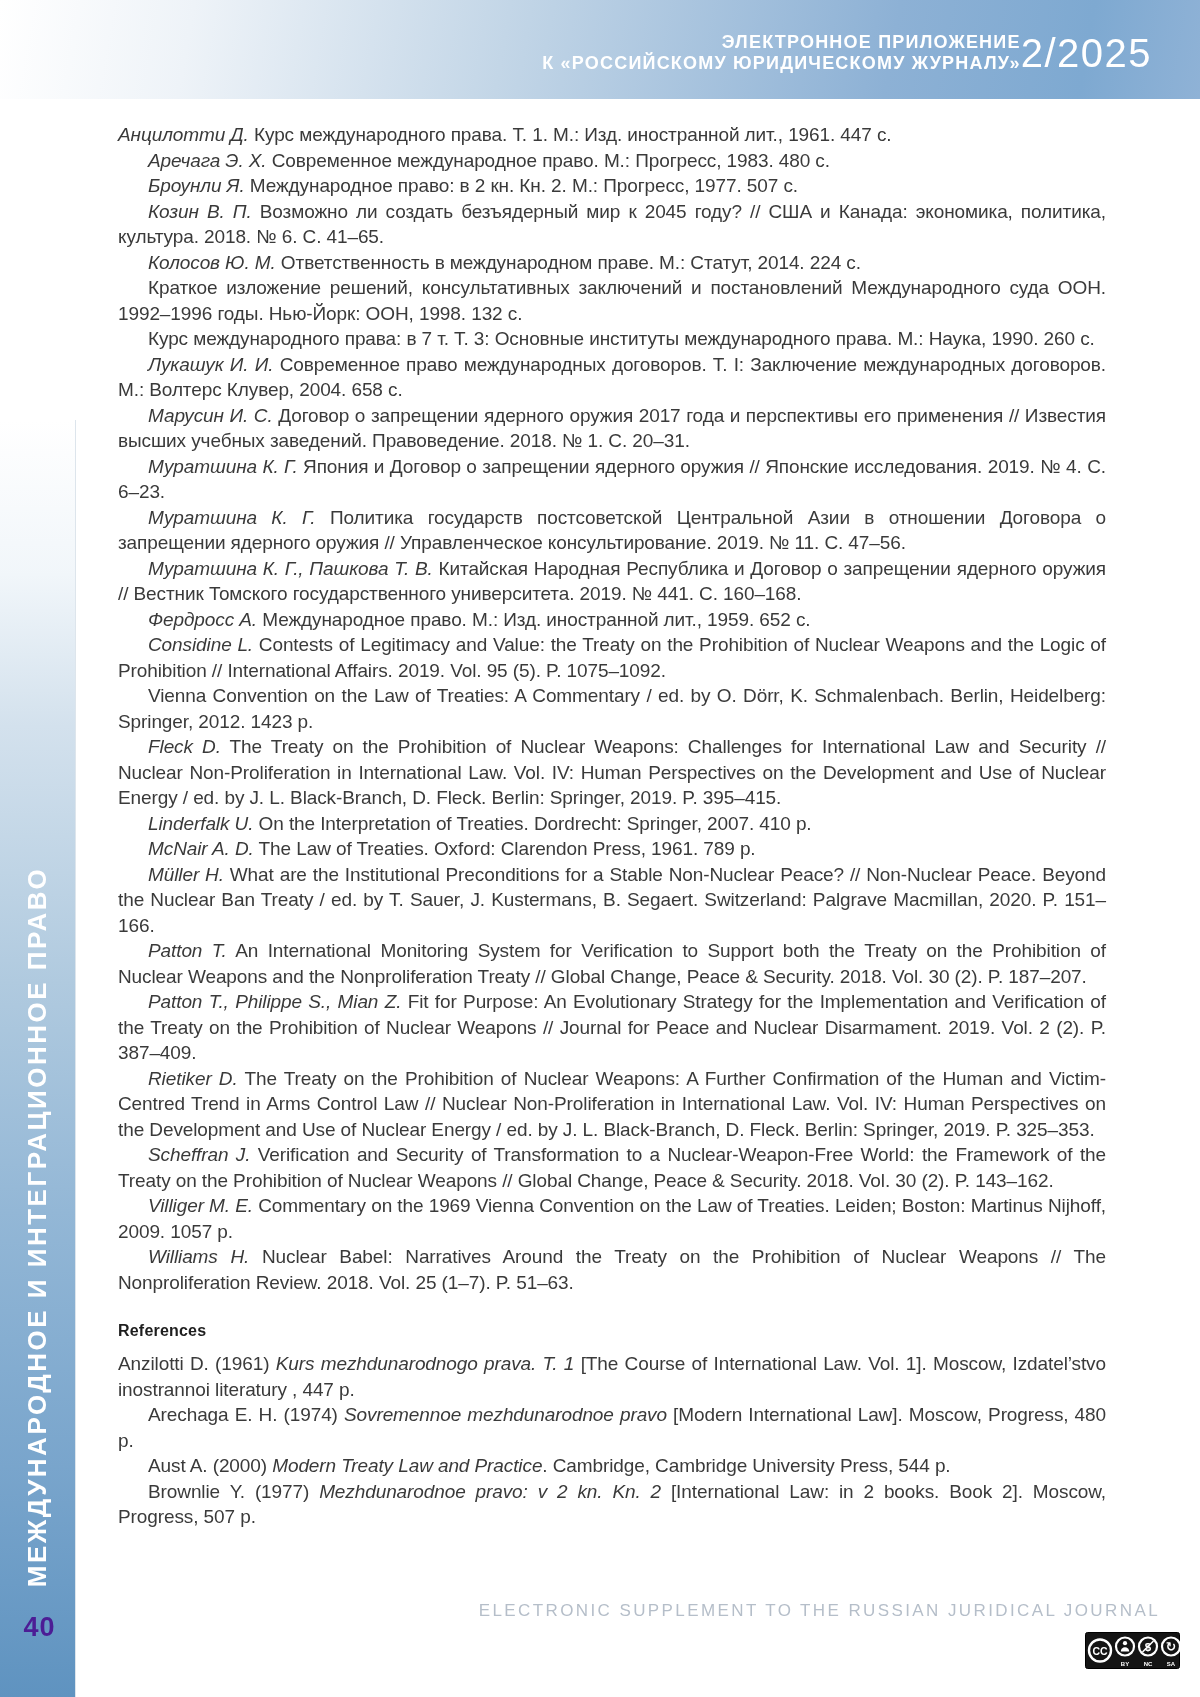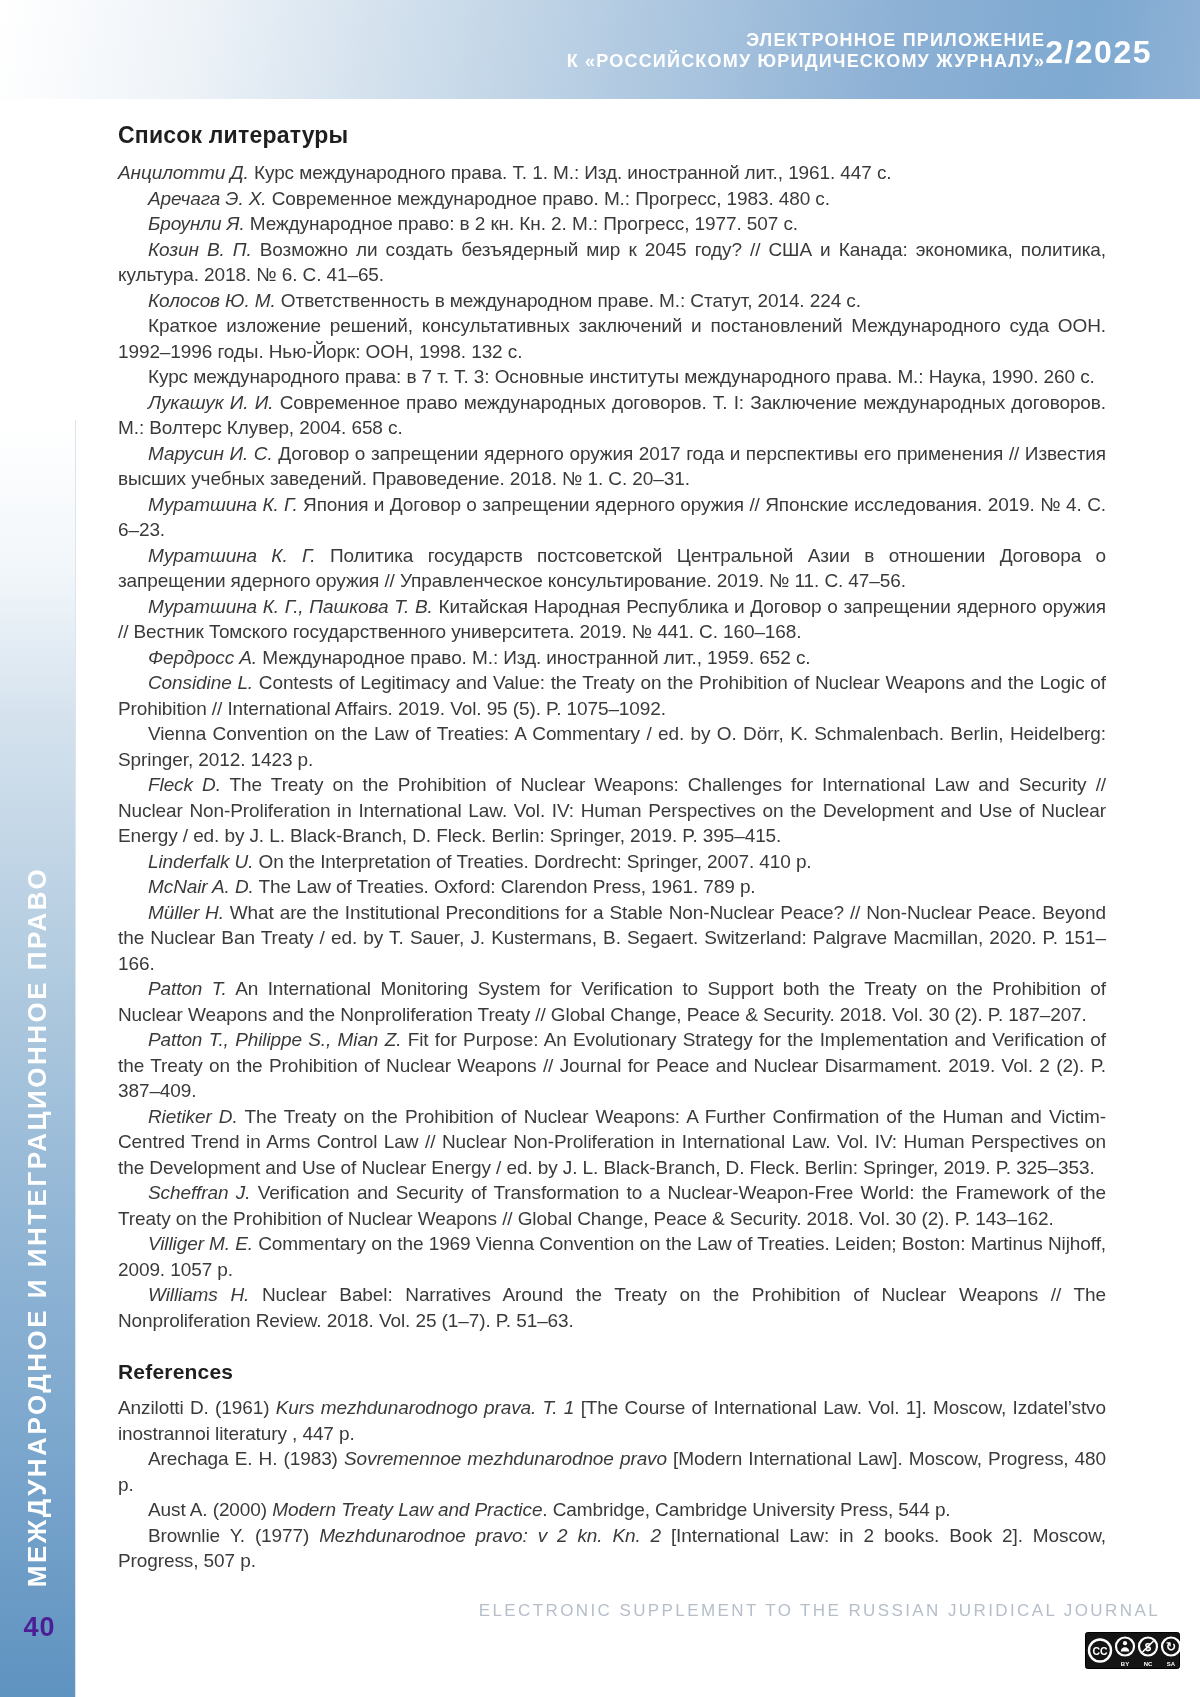--- a/index.html
+++ b/index.html
@@ -18,21 +18,21 @@
   .header-inner {
     position:absolute; right:48px; top:30px;
     display:flex; align-items:center; gap:0;
   }
   .header-title {
     text-align:right; color:#ffffff; font-weight:bold;
     font-size:18px; line-height:21px; letter-spacing:1.2px;
     text-transform:uppercase;
   }
   .header-issue {
-    color:#ffffff; font-weight:bold; font-size:32px;
+    color:#ffffff; font-weight:normal; font-size:40px;
     letter-spacing:1.5px; transform:translateY(1px);
   }
 
   
   .side-strip {
     position:absolute; left:0; top:420px; width:75px; height:1277px;
     background:linear-gradient(180deg,
       rgba(255,255,255,0) 0%, rgba(230,239,246,0.55) 12%,
       #d3e1ed 24%, #b0cadf 44%, #93b7d6 62%, #79a5cc 82%, #5f93c0 100%);
   }
@@ -54,21 +54,21 @@
 
   
   .content {
     position:absolute; left:118px; top:122px; width:988px;
     color:#3a3a3a;
   }
   .section-heading {
     font-size:23px; font-weight:bold; color:#1e1e1e;
     margin:0 0 11px 0; letter-spacing:0.2px;
   }
-  .section-heading.refs { font-size:21px; margin-top:27px; }
+  .section-heading.refs { font-size:16px; margin-top:27px; }
   .bib-entry {
     font-size:19px; line-height:25.5px; text-align:justify;
     color:#3a3a3a; letter-spacing:-0.1px;
   }
   .bib-entry.indent { text-indent:30px; }
   .bib-entry i { font-style:italic; }
 
   
   .footer-journal {
     position:absolute; left:160px; top:1601px; width:1000px;
@@ -94,21 +94,20 @@
     </div>
   </div>
 
   <div class="side-strip">
     <div class="side-strip-edge"></div>
   </div>
   <div class="side-vertical-text">МЕЖДУНАРОДНОЕ И ИНТЕГРАЦИОННОЕ ПРАВО</div>
   <div class="page-number">40</div>
 
   <div class="content">
-    <h2 class="section-heading">Список литературы</h2>
     <div>
         <p class="bib-entry"><i>Анцилотти Д.</i><span> Курс международного права. Т. 1. М.: Изд. иностранной лит., 1961. 447 с.</span></p>
         <p class="bib-entry indent"><i>Аречага Э. Х.</i><span> Современное международное право. М.: Прогресс, 1983. 480 с.</span></p>
         <p class="bib-entry indent"><i>Броунли Я.</i><span> Международное право: в 2 кн. Кн. 2. М.: Прогресс, 1977. 507 с.</span></p>
         <p class="bib-entry indent"><i>Козин В. П.</i><span> Возможно ли создать безъядерный мир к 2045 году? // США и Канада: экономика, политика, культура. 2018. № 6. С. 41–65.</span></p>
         <p class="bib-entry indent"><i>Колосов Ю. М.</i><span> Ответственность в международном праве. М.: Статут, 2014. 224 с.</span></p>
         <p class="bib-entry indent"><span>Краткое изложение решений, консультативных заключений и постановлений Международного суда ООН. 1992–1996 годы. Нью-Йорк: ООН, 1998. 132 с.</span></p>
         <p class="bib-entry indent"><span>Курс международного права: в 7 т. Т. 3: Основные институты международного права. М.: Наука, 1990. 260 с.</span></p>
         <p class="bib-entry indent"><i>Лукашук И. И.</i><span> Современное право международных договоров. Т. I: Заключение международных договоров. М.: Волтерс Клувер, 2004. 658 с.</span></p>
         <p class="bib-entry indent"><i>Марусин И. С.</i><span> Договор о запрещении ядерного оружия 2017 года и перспективы его применения // Известия высших учебных заведений. Правоведение. 2018. № 1. С. 20–31.</span></p>
@@ -126,21 +125,21 @@
         <p class="bib-entry indent"><i>Patton T., Philippe S., Mian Z.</i><span> Fit for Purpose: An Evolutionary Strategy for the Implementation and Verification of the Treaty on the Prohibition of Nuclear Weapons // Journal for Peace and Nuclear Disarmament. 2019. Vol. 2 (2). P. 387–409.</span></p>
         <p class="bib-entry indent"><i>Rietiker D.</i><span> The Treaty on the Prohibition of Nuclear Weapons: A Further Confirmation of the Human and Victim-Centred Trend in Arms Control Law // Nuclear Non-Proliferation in International Law. Vol. IV: Human Perspectives on the Development and Use of Nuclear Energy / ed. by J. L. Black-Branch, D. Fleck. Berlin: Springer, 2019. P. 325–353.</span></p>
         <p class="bib-entry indent"><i>Scheffran J.</i><span> Verification and Security of Transformation to a Nuclear-Weapon-Free World: the Framework of the Treaty on the Prohibition of Nuclear Weapons // Global Change, Peace &amp; Security. 2018. Vol. 30 (2). P. 143–162.</span></p>
         <p class="bib-entry indent"><i>Villiger M. E.</i><span> Commentary on the 1969 Vienna Convention on the Law of Treaties. Leiden; Boston: Martinus Nijhoff, 2009. 1057 p.</span></p>
         <p class="bib-entry indent"><i>Williams H.</i><span> Nuclear Babel: Narratives Around the Treaty on the Prohibition of Nuclear Weapons // The Nonproliferation Review. 2018. Vol. 25 (1–7). P. 51–63.</span></p>
       </div>
 
     <h2 class="section-heading refs">References</h2>
     <div>
         <p class="bib-entry"><span>Anzilotti D. (1961) </span><i>Kurs mezhdunarodnogo prava. T. 1</i><span> [The Course of International Law. Vol. 1]. Moscow, Izdatel’stvo inostrannoi literatury , 447 p.</span></p>
-        <p class="bib-entry indent"><span>Arechaga E. H. (1983) </span><i>Sovremennoe mezhdunarodnoe pravo</i><span> [Modern International Law]. Moscow, Progress, 480 p.</span></p>
+        <p class="bib-entry indent"><span>Arechaga E. H. (1974) </span><i>Sovremennoe mezhdunarodnoe pravo</i><span> [Modern International Law]. Moscow, Progress, 480 p.</span></p>
         <p class="bib-entry indent"><span>Aust A. (2000) </span><i>Modern Treaty Law and Practice</i><span>. Cambridge, Cambridge University Press, 544 p.</span></p>
         <p class="bib-entry indent"><span>Brownlie Y. (1977) </span><i>Mezhdunarodnoe pravo: v 2 kn. Kn. 2</i><span> [International Law: in 2 books. Book 2]. Moscow, Progress, 507 p.</span></p>
       </div>
   </div>
 
   <div class="footer-journal">ELECTRONIC SUPPLEMENT TO THE RUSSIAN JURIDICAL JOURNAL</div>
 
   <svg class="cc-badge" viewBox="0 0 95 37" xmlns="http://www.w3.org/2000/svg">
     <rect x="0.5" y="0.5" width="94" height="36" rx="2" fill="#141414" stroke="#000"></rect>
 

